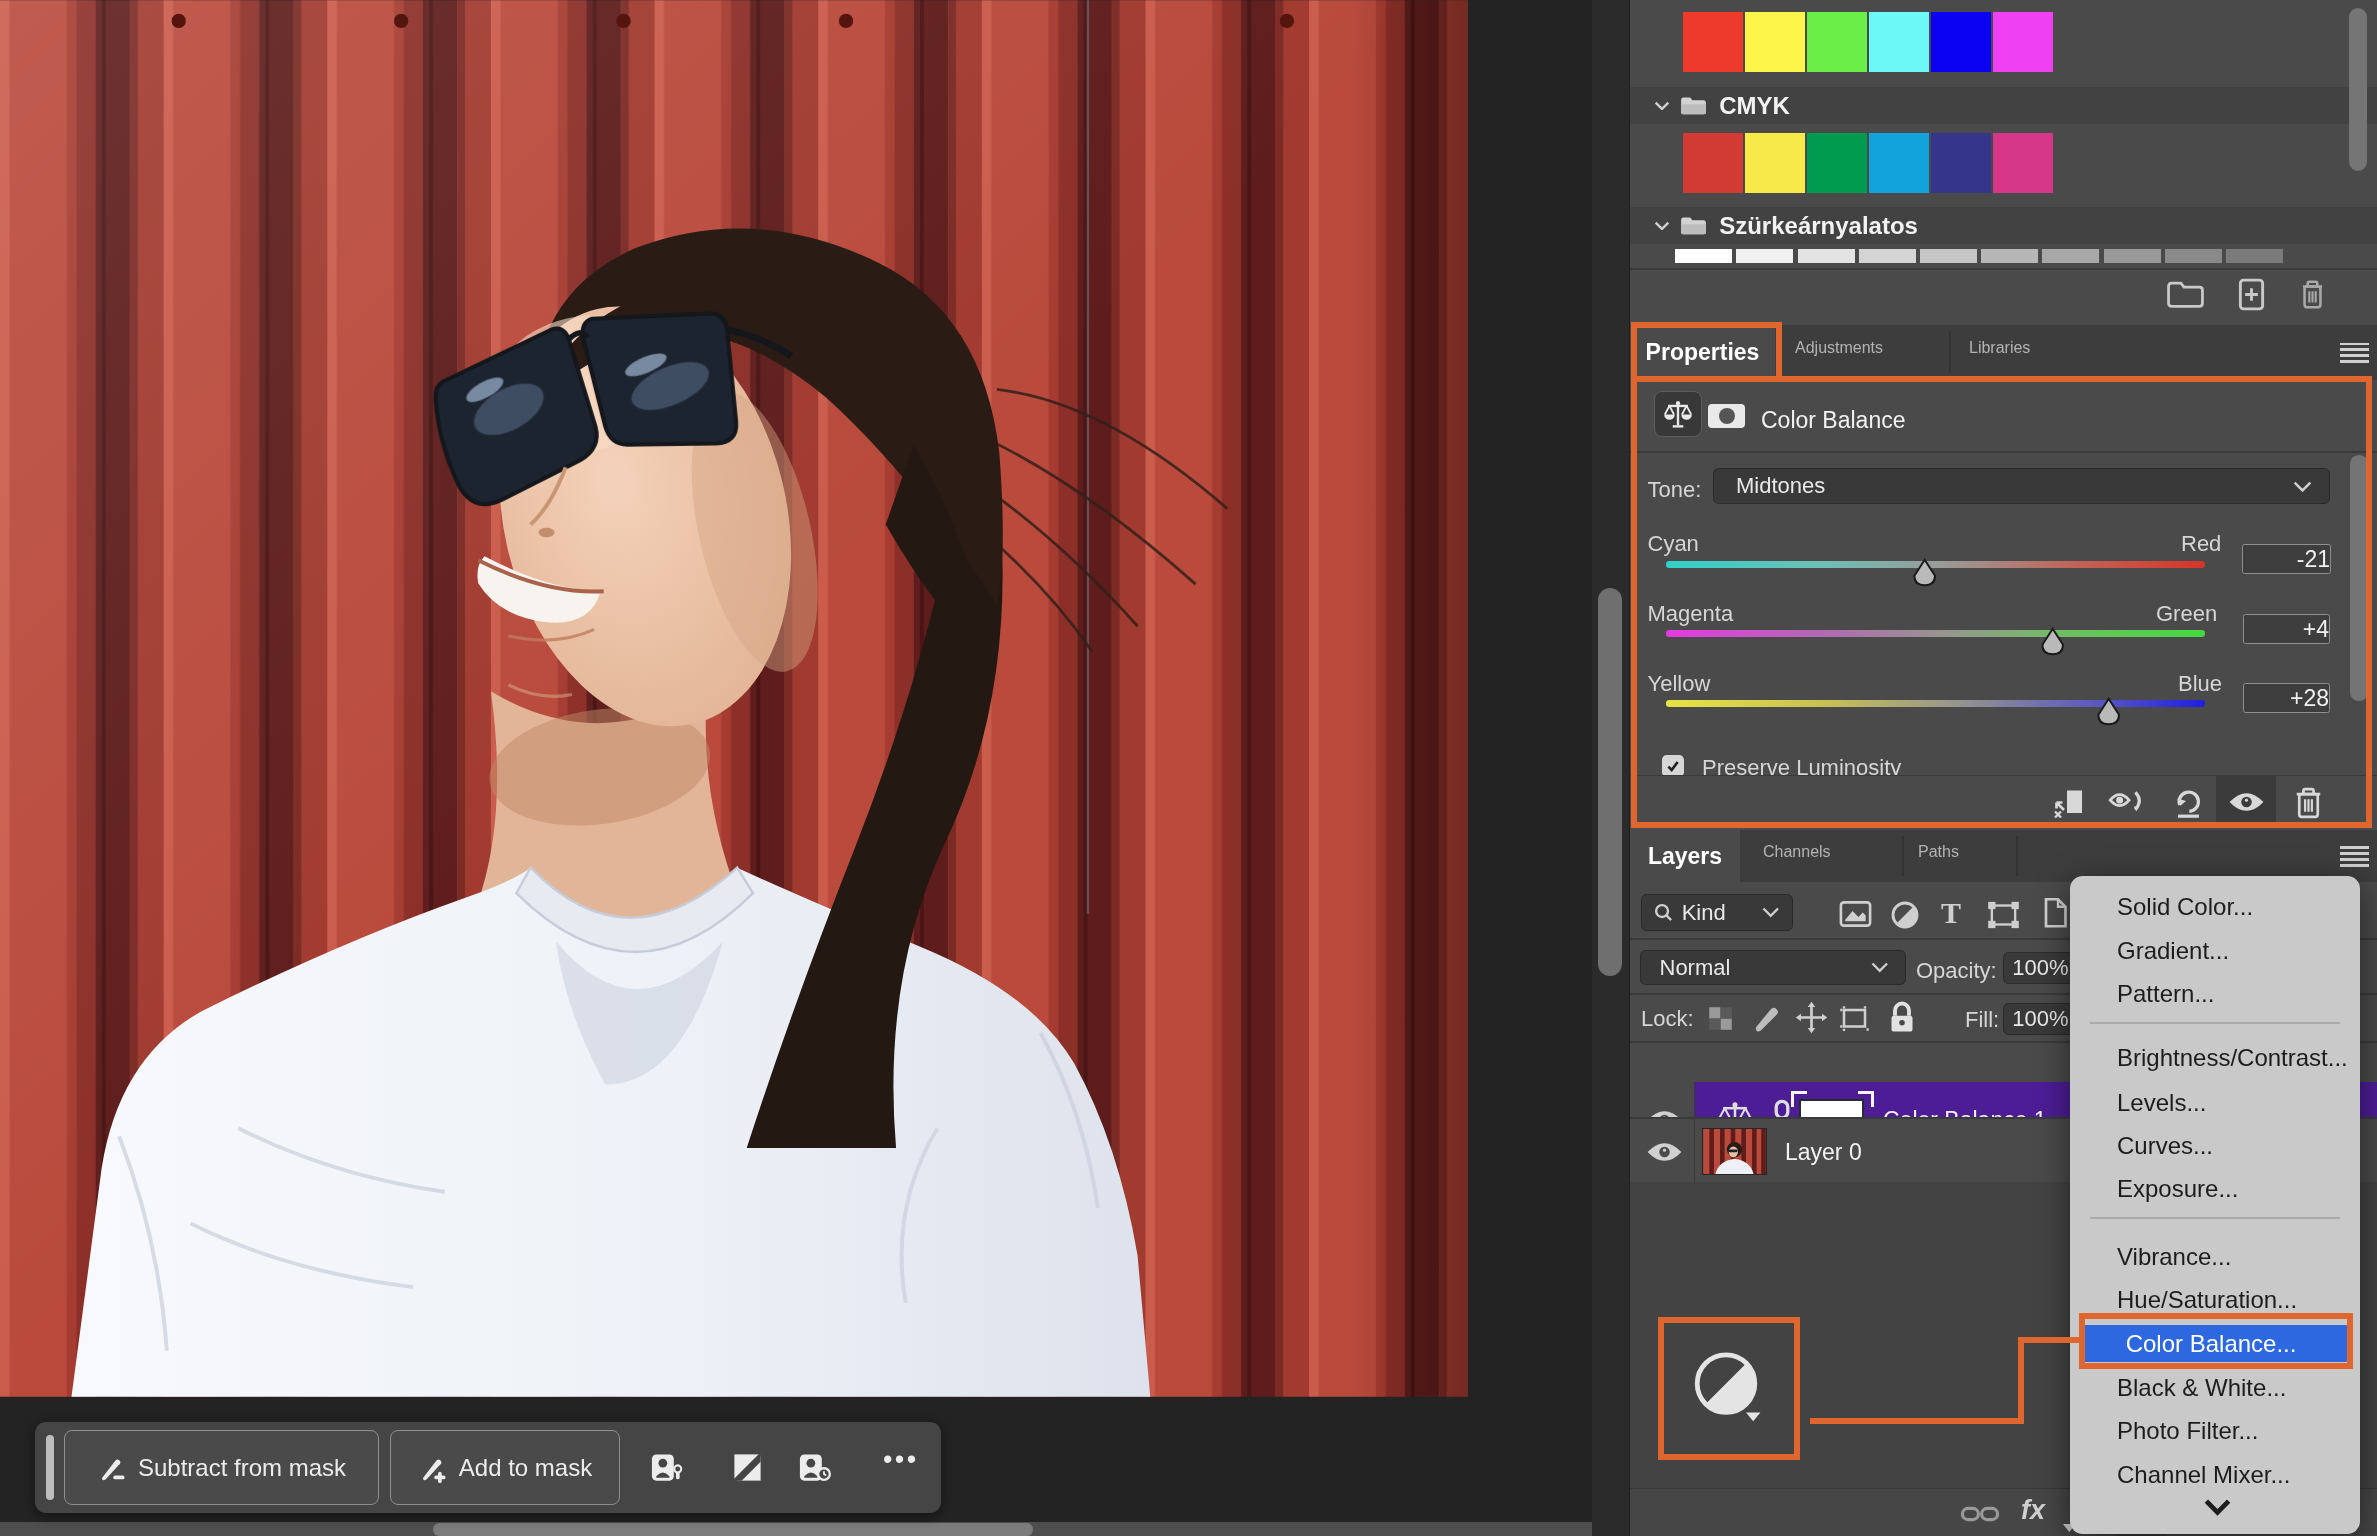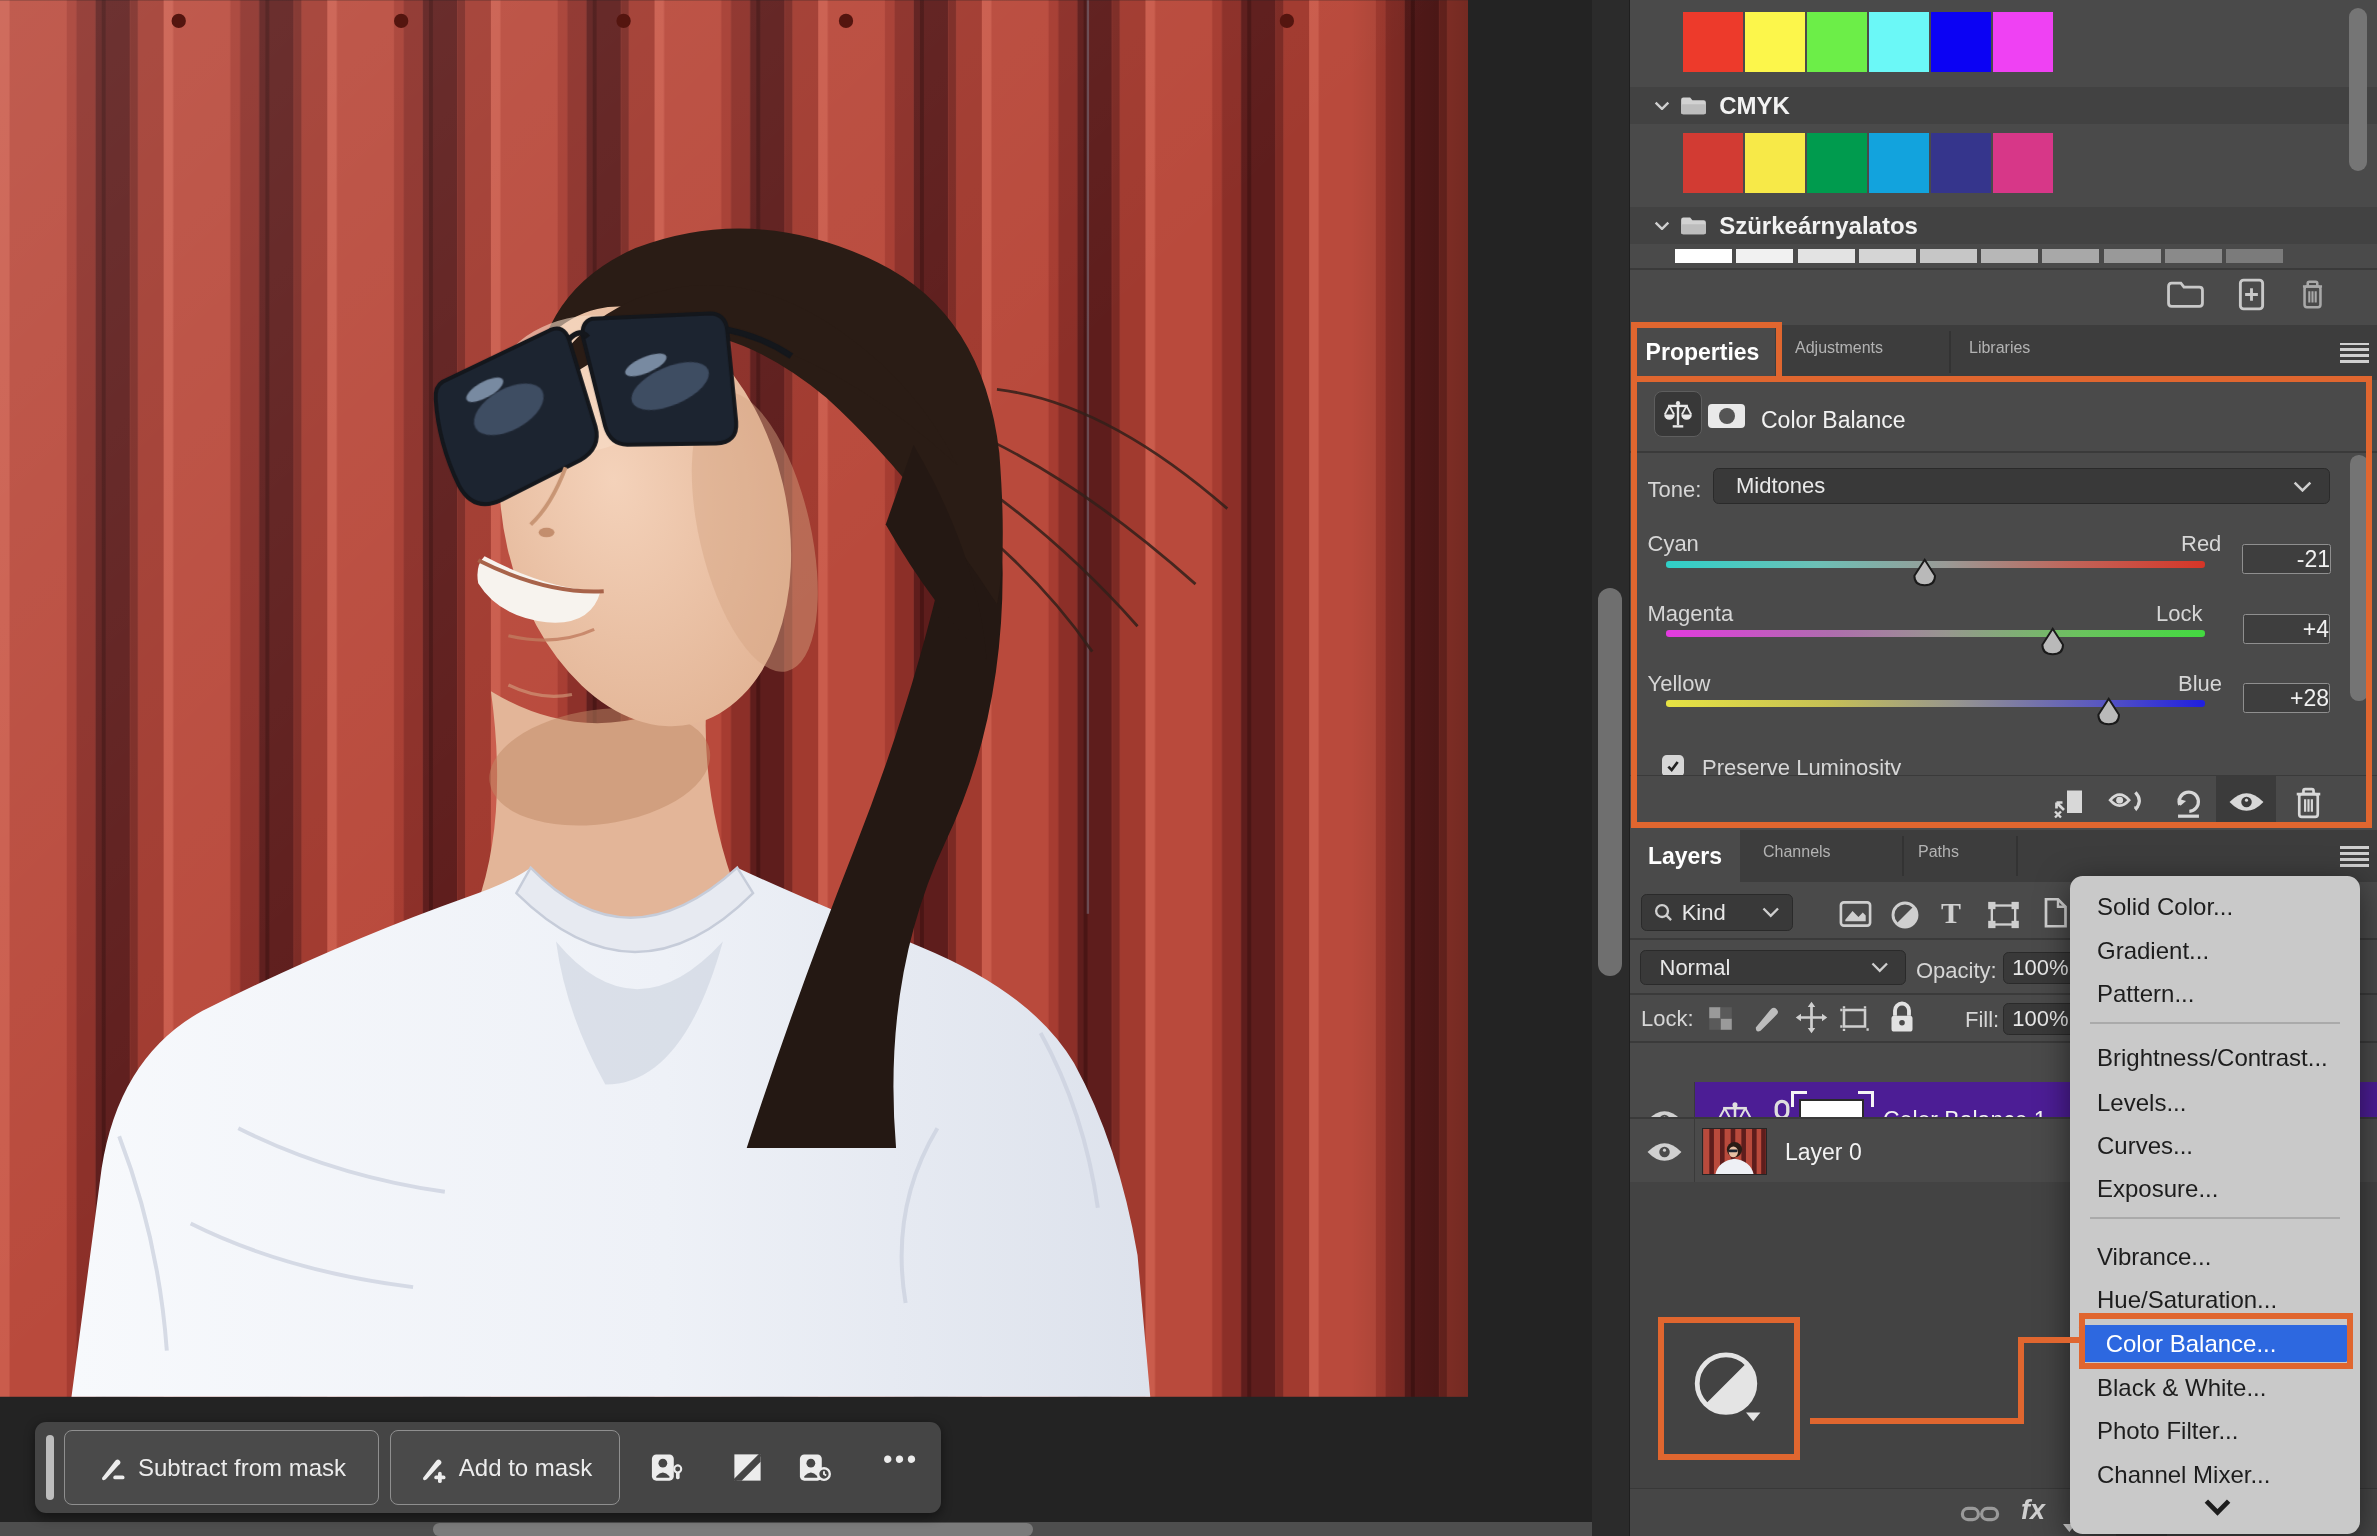--- a/index.html
+++ b/index.html
@@ -52,21 +52,21 @@
   .track-wrap { position:absolute; left:0; width:100%; height:40px; }
 
   
   .layer-row { position:absolute; left:0; width:100%; }
   .eye-col { position:absolute; left:0; top:0; width:65px; height:100%; border-right:1.6px solid #3a3a3a; }
   .bracket { position:absolute; width:16px; height:16px; border:3.2px solid #f5f5f5; }
 
   
   #ctx-menu { left:2070px; top:876px; width:290px; height:658px; background:#c9c9c9; border-radius:12.7px;
               box-shadow:0 8px 32px rgba(0,0,0,.5); }
-  .menu-item { position:absolute; left:0; width:100%; height:37px; padding-left:27px; display:flex;
+  .menu-item { position:absolute; left:0; width:100%; height:37px; padding-left:47px; display:flex;
                align-items:center; font-size:24px; color:#1d1d1d; }
   .menu-sep { position:absolute; left:20px; width:250px; height:1.6px; background:#aaaaaa; }
   .menu-hl { position:absolute; left:8.7px; width:269px; border-radius:2.4px; color:#ffffff !important; }
 
   
   .orange { position:absolute; border:6.4px solid #E0662F; }
   .orange-fill { position:absolute; background:#E0662F; }
 
   svg { display:block; }
 </style>
@@ -363,21 +363,21 @@
     <div class="track-wrap" style="top:561px">
       <div class="track" style="background:linear-gradient(90deg,#2fd0c8 0%,#6cc0b6 28%,#9a9a96 52%,#c0655a 75%,#d63527 100%)"></div>
       <div class="thumb" style="left: 39.4%;">
         <svg width="25.4" height="29" viewBox="0 0 32 36">
             <path d="M16 2 L29 22 Q29 34 16 34 Q3 34 3 22 Z" fill="#b9b9b9" stroke="#1a1a1a" stroke-width="2.5"></path>
           </svg>
         </div>
     </div>
 
     <span class="abs txt" style="left:17.5px;top:601px">Magenta</span>
-    <span class="abs txt" style="left:526px;top:601px">Lock</span>
+    <span class="abs txt" style="left:526px;top:601px">Green</span>
     <div class="valbox" style="left:613px;top:614px;width:87px;height:30px">
       <span>+4</span>
       </div>
     <div class="track-wrap" style="top:630px">
       <div class="track" style="background:linear-gradient(90deg,#e43ae0 0%,#b06caf 30%,#97968f 52%,#6cc25f 76%,#43d940 100%)"></div>
       <div class="thumb" style="left: 56.5%;">
         <svg width="25.4" height="29" viewBox="0 0 32 36">
             <path d="M16 2 L29 22 Q29 34 16 34 Q3 34 3 22 Z" fill="#b9b9b9" stroke="#1a1a1a" stroke-width="2.5"></path>
           </svg>
         </div>

